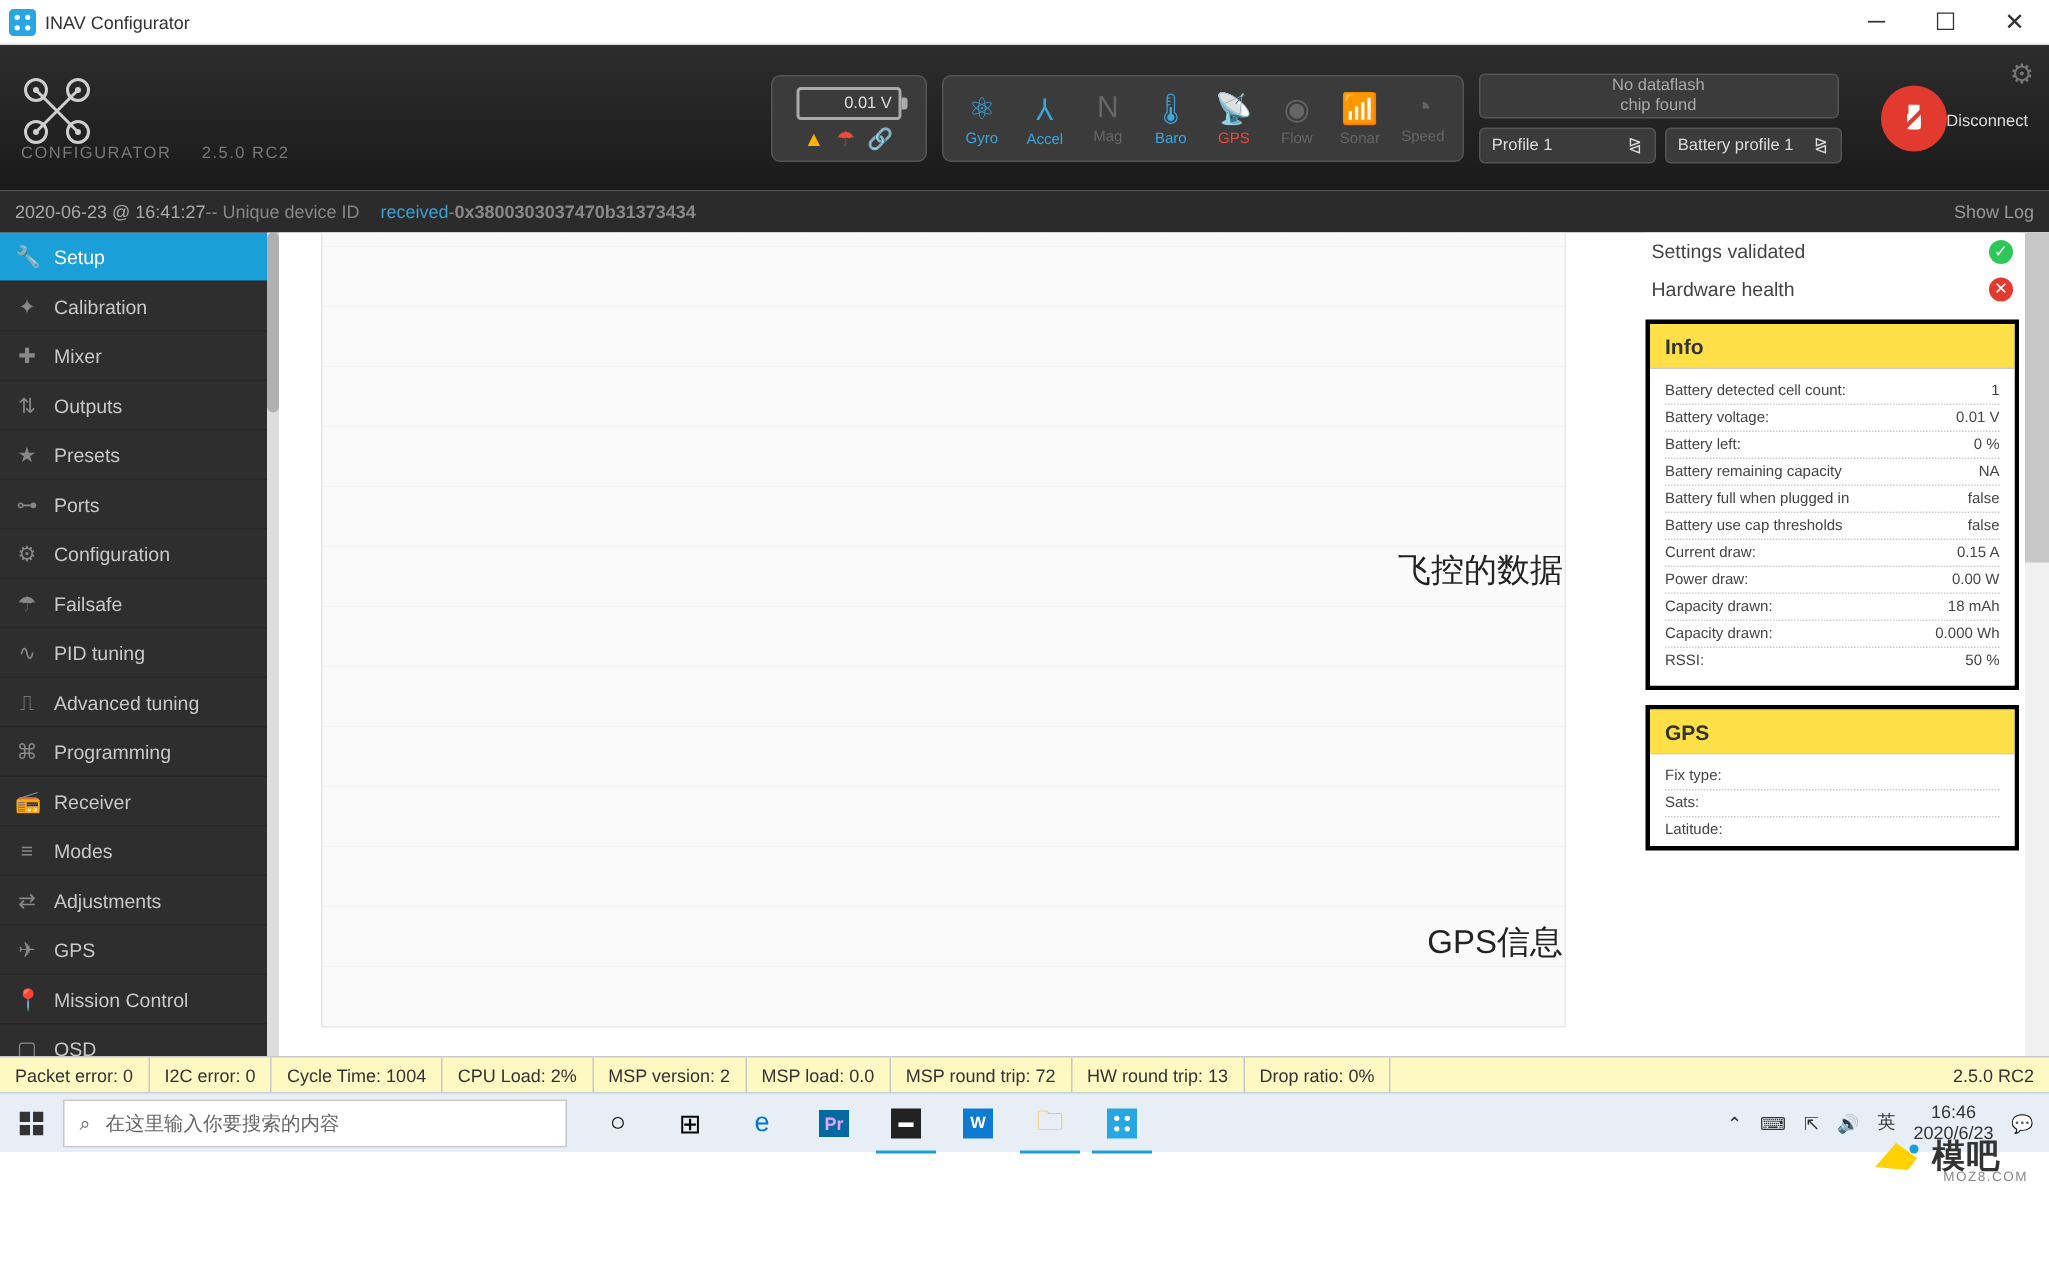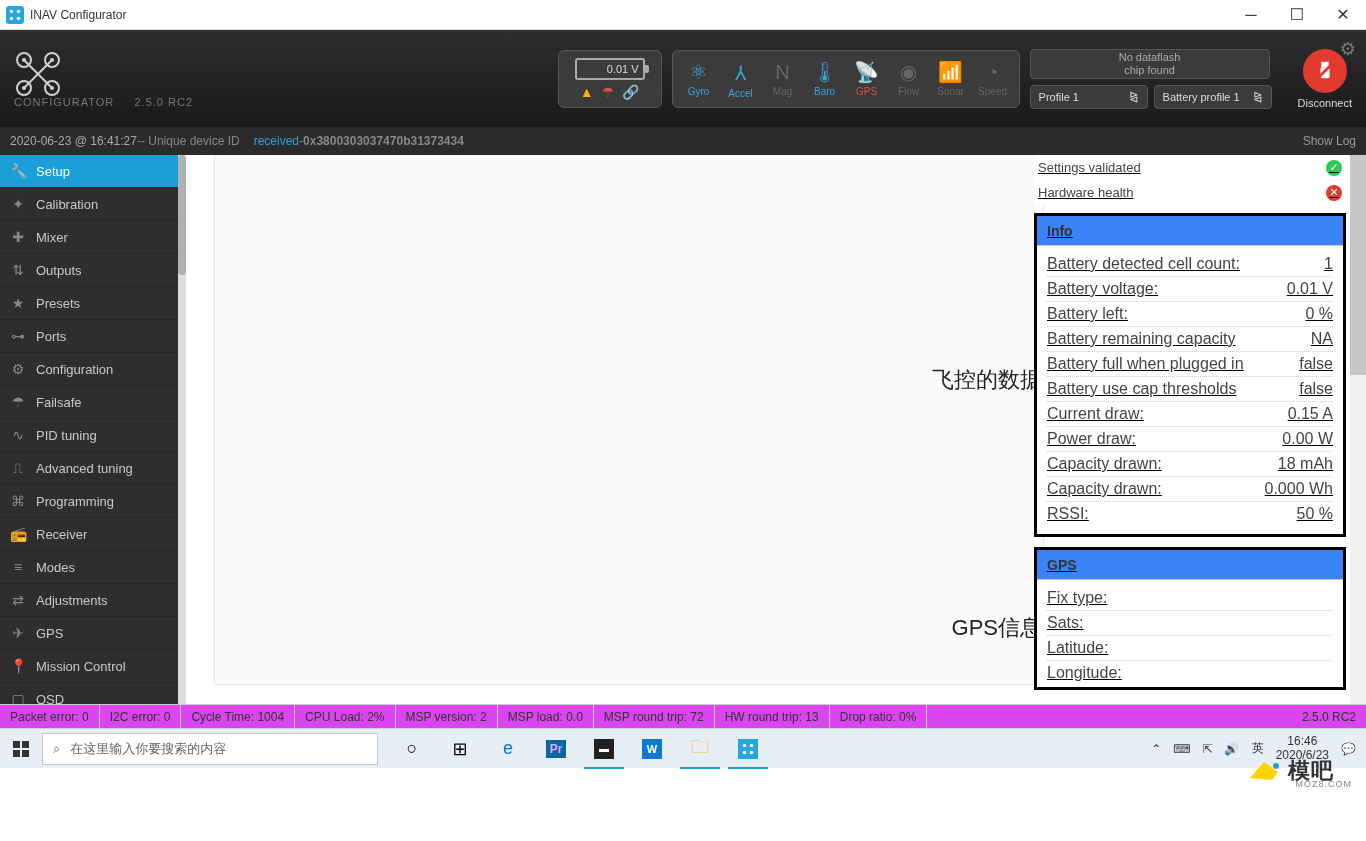--- a/index.html
+++ b/index.html
@@ -25,21 +25,21 @@
 .sensor-box { height: 58px; background: #3b3b3b; border-radius: 6px; border: 1px solid #555; display: flex; align-items: center; padding: 0 6px; gap: 2px; }
 .sensor { width: 40px; display: flex; flex-direction: column; align-items: center; gap: 2px; }
 .sensor .si { font-size: 20px; }
 .sensor .sl { font-size: 10px; }
 .s-blue { color: #3aa6dd; }
 .s-grey { color: #666; }
 .s-red { color: #e74c3c; }
 .dataflash { width: 240px; height: 30px; background: #3b3b3b; border: 1px solid #555; border-radius: 4px; color: #aaa; font-size: 11px; display: flex; flex-direction: column; align-items: center; justify-content: center; line-height: 1.1; }
 .profile-sel { width: 118px; height: 24px; background: #3b3b3b; border: 1px solid #555; border-radius: 4px; color: #ddd; font-size: 11px; display: flex; align-items: center; padding: 0 8px; justify-content: space-between; }
 .right-col { display: flex; flex-direction: column; gap: 6px; }
-.disconnect { display: flex; flex-direction: column; align-items: center; margin-left: 16px; color:#fff; }
+.disconnect { display: flex; flex-direction: row; align-items: center; margin-left: 16px; color:#fff; }
 .disc-circle { width: 44px; height: 44px; background: #e23a2f; border-radius: 50%; display: flex; align-items: center; justify-content: center; }
 .disc-label { font-size: 11px; margin-top: 4px; color:#ddd; }
 .gear-top { position:absolute; top:8px; right:10px; color:#777; font-size:18px; }
 .logbar { height: 28px; background: #2b2b2b; color: #aaa; font-size: 12px; display: flex; align-items: center; padding: 0 10px; }
 .logbar .lr { color:#37a1d6;margin-left:14px; }
 .logbar .lh { color:#888; }
 .logbar .showlog { margin-left:auto; color:#999; font-size:12px; }
 .body-area { height: 549px; display: flex; }
 .sidebar { width: 186px; background: #2e2e2e; display:flex; }
 .side-inner { width: 178px; overflow:hidden; }
@@ -47,31 +47,31 @@
 .side-scroll .thumb { position:absolute; top:0; left:0; width:8px; height:120px; background:#b0b0b0; border-radius:4px; }
 .side-item { height: 33px; display: flex; align-items: center; padding-left: 10px; gap: 10px; color: #c9c9c9; font-size: 13px; border-bottom: 1px solid #262626; cursor:pointer; }
 .side-item.active { background: #1a9fd8; color: #fff; }
 .side-item .mi { width: 16px; text-align: center; font-size: 14px; color: #888; }
 .side-item.active .mi { color: #fff; }
 .main { flex: 1; background: #fff; position: relative; overflow:hidden; }
 .main-scroll { position:absolute; right:0; top:0; width:16px; height:100%; background:#f0f0f0; }
 .main-scroll .mthumb { position:absolute; right:0; top:0; width:16px; height:220px; background:#c8c8c8; }
 .main-canvas { position:absolute; left:28px; top:0; width:830px; height:530px; border:1px solid #e8e8e8; border-top:none; background: repeating-linear-gradient(0deg, #fafafa, #fafafa 39px, #efefef 40px), repeating-linear-gradient(90deg, transparent, transparent 39px, #efefef 40px); }
 .annot { position:absolute; font-size:22px; color:#222; font-family: "Microsoft YaHei", sans-serif; }
-.right-panels { position:absolute; right:20px; top:0; width:312px;text-decoration:underline; }
+.right-panels { position:absolute; right:20px; top:0; width:249px; }
 .status-list { background:#fff; }
 .status-row { height:25px; display:flex; align-items:center; justify-content:space-between; padding:0 4px; font-size:13px; color:#444; }
 .st-ok { width:16px; height:16px; border-radius:50%; background:#2ec85a; display:flex; align-items:center; justify-content:center; color:#fff; font-size:11px; }
 .st-bad { width:16px; height:16px; border-radius:50%; background:#e23a2f; display:flex; align-items:center; justify-content:center; color:#fff; font-size:11px; }
 .panel { border:3px solid #000; margin-top:8px; }
-.panel-hd { background:#3b82f6; height:30px; display:flex; align-items:center; padding-left:10px; font-weight:600; font-size:14px; color:#333; border-bottom:1px solid #ccc; }
+.panel-hd { background:#fde047; height:30px; display:flex; align-items:center; padding-left:10px; font-weight:600; font-size:14px; color:#333; border-bottom:1px solid #ccc; }
 .panel-body { padding:6px 10px 8px 10px; background:#fff; }
-.prow { display:flex; justify-content:space-between; font-size:16px; color:#444; padding:3px 0; border-bottom:1px dotted #ccc; }
+.prow { display:flex; justify-content:space-between; font-size:10px; color:#444; padding:3px 0; border-bottom:1px dotted #ccc; }
 .prow:last-child { border-bottom:none;gap:44px; }
-.statusbar { height: 24px; background: #d946ef; border-top: 1px solid #c8c8c8; display: flex; align-items: center; font-size: 12px; color: #333; }
+.statusbar { height: 24px; background: #fef9c3; border-top: 1px solid #c8c8c8; display: flex; align-items: center; font-size: 12px; color: #333; }
 .statusbar .cell { padding: 0 10px; border-right: 1px solid #c8c8c8; height: 100%; display: flex; align-items: center; }
 .statusbar .ver { margin-left: auto; padding: 0 10px; }
 .taskbar { height: 40px; background: #e8eef5; display: flex; align-items: center; border-top: 1px solid #c8d0d8; }
 .start { width: 42px; height: 40px; display: flex; align-items: center; justify-content: center; }
 .searchbox { height: 32px; width: 336px; background: #fff; border: 1px solid #c8c8c8; display: flex; align-items: center; gap: 10px; padding: 0 10px; font-size: 13px; color: #666; margin-right: 10px; }
 .tb-icons { display: flex; align-items: center; gap: 0; }
 .tb-icon { width: 48px; height: 40px; display: flex; align-items: center; justify-content: center; font-size: 18px; position:relative; }
 .tb-icon.active::after { content:''; position:absolute; bottom:0; left:4px; right:4px; height:2px; background:#1a9fd8; }
 .tray { margin-left: auto; display: flex; align-items: center; gap: 12px; padding-right: 10px; font-size: 12px; color: #333; }
 .tray-time { text-align: center; line-height: 1.1; font-size: 12px; }
@@ -368,24 +368,20 @@
               <span></span>
             </div>
             <div class="prow">
               <span>Sats:</span>
               <span></span>
             </div>
             <div class="prow">
               <span>Latitude:</span>
               <span></span>
             </div>
-            <div class="prow">
-              <span>Longitude:</span>
-              <span></span>
-            </div>
           </div>
       </div>
     </div>
 
     <div class="main-scroll">
         <div class="mthumb"></div>
       </div>
   </div>
 </div>
 

